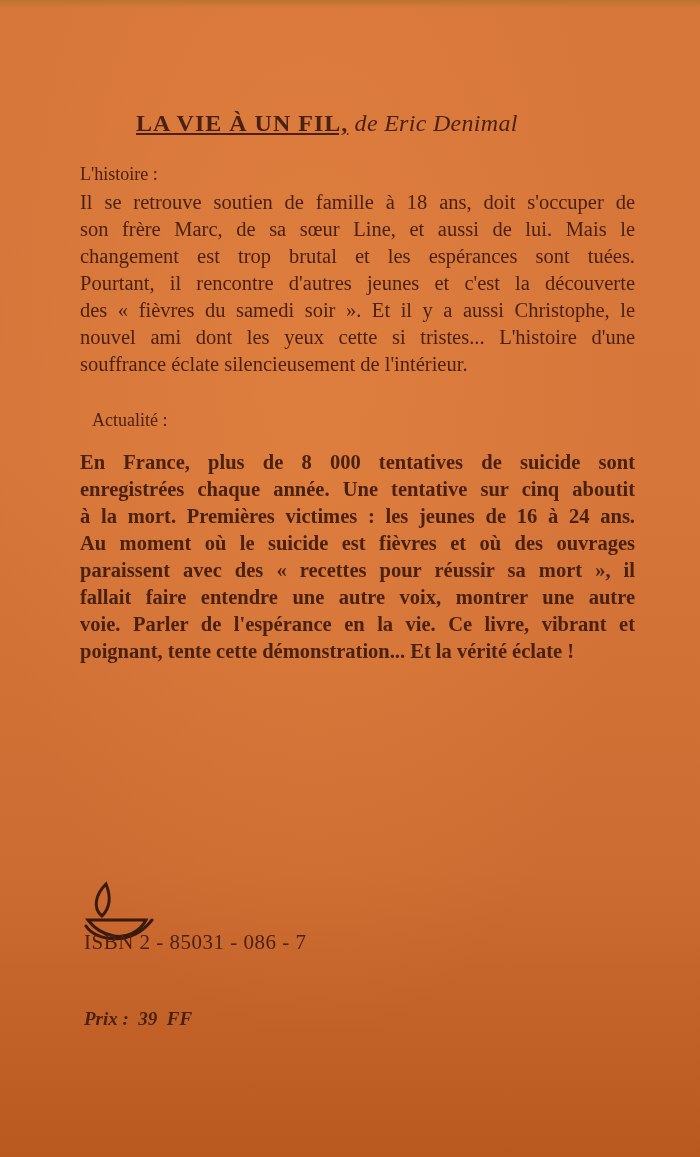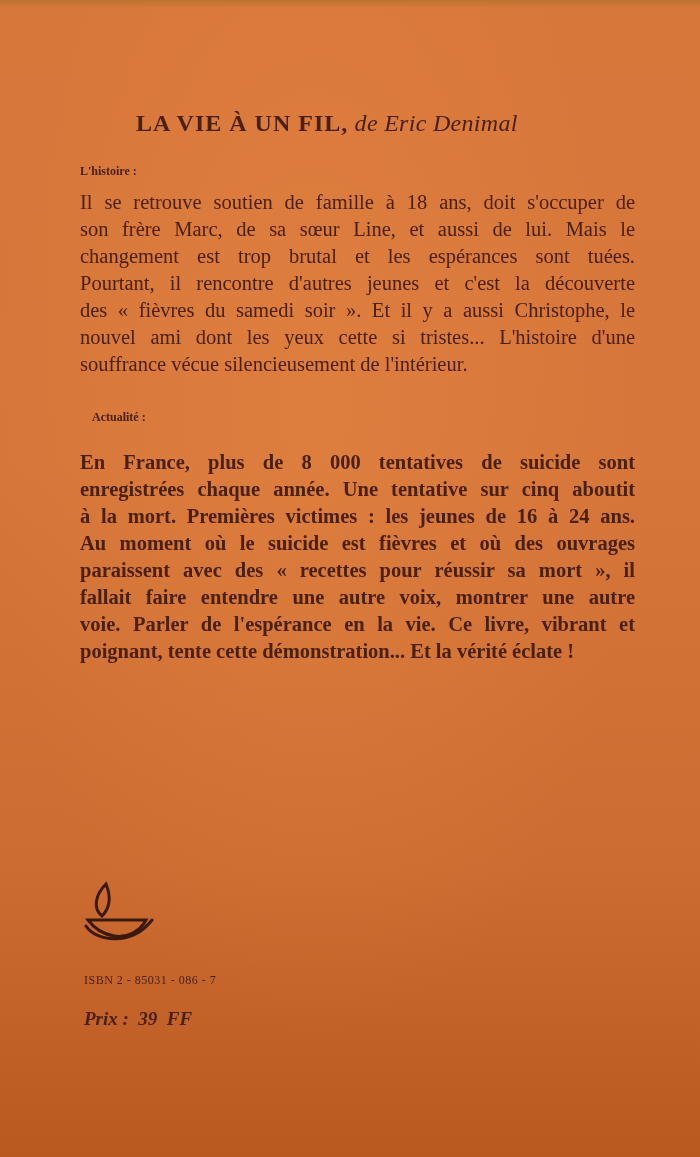--- a/index.html
+++ b/index.html
@@ -16,39 +16,39 @@
     color: #4a2110;
   }
   .top-edge {
     position: absolute; left: 0; top: 0; width: 700px; height: 8px;
     background: linear-gradient(180deg, #b9742f, rgba(0,0,0,0));
   }
   .title {
     position: absolute; left: 136px; top: 110px; width: 520px;
     font-size: 24px; white-space: nowrap; letter-spacing: 0.3px;
   }
-  .title .t-main { font-weight: bold; letter-spacing: 1px; }
+  .title .t-main { font-weight: bold; letter-spacing: 1px; text-decoration: underline; }
   .title .t-author { font-style: italic; }
   .section-head {
-    position: absolute; left: 80px; font-weight: bold; font-size: 12px;
+    position: absolute; left: 80px; font-weight: normal; font-size: 18px;
   }
   .para {
     position: absolute; left: 80px; width: 555px;
     font-size: 20.5px; line-height: 27px;
   }
   .para .line {
     display: block; text-align: justify; text-align-last: justify; white-space: nowrap;
     height: 27px;
   }
   .para .line.last { text-align-last: left; }
   .logo {
     position: absolute; left: 82px; top: 880px; width: 72px; height: 66px;
   }
   .isbn {
-    position: absolute; left: 84px; top: 973px; font-size: 12px; letter-spacing: 0.5px; white-space: pre;
+    position: absolute; left: 84px; top: 930px; font-size: 21px; letter-spacing: 0.5px; white-space: pre;
   }
   .price {
     position: absolute; left: 84px; top: 1008px; font-size: 19px; font-weight: bold; white-space: pre; font-style: italic;
   }
 </style>
 </head>
 <body>
 
 <div class="cover">
   <div class="top-edge"></div>
@@ -59,21 +59,21 @@
   </div>
 
   <div class="section-head" style="top:164px;">L'histoire :</div>
   <div class="para" style="top:189px;">
     <span class="line">Il se retrouve soutien de famille à 18 ans, doit s'occuper de</span>
     <span class="line">son frère Marc, de sa sœur Line, et aussi de lui. Mais le</span>
     <span class="line">changement est trop brutal et les espérances sont tuées.</span>
     <span class="line">Pourtant, il rencontre d'autres jeunes et c'est la découverte</span>
     <span class="line">des « fièvres du samedi soir ». Et il y a aussi Christophe, le</span>
     <span class="line">nouvel ami dont les yeux cette si tristes... L'histoire d'une</span>
-    <span class="line last">souffrance vécue silencieusement de l'intérieur.</span>
+    <span class="line last">souffrance éclate silencieusement de l'intérieur.</span>
   </div>
 
   <div class="section-head" style="top:410px;margin-left:12px;">Actualité :</div>
   <div class="para" style="top:449px;font-weight:bold;">
     <span class="line">En France, plus de 8 000 tentatives de suicide sont</span>
     <span class="line">enregistrées chaque année. Une tentative sur cinq aboutit</span>
     <span class="line">à la mort. Premières victimes : les jeunes de 16 à 24 ans.</span>
     <span class="line">Au moment où le suicide est fièvres et où des ouvrages</span>
     <span class="line">paraissent avec des « recettes pour réussir sa mort », il</span>
     <span class="line">fallait faire entendre une autre voix, montrer une autre</span>

